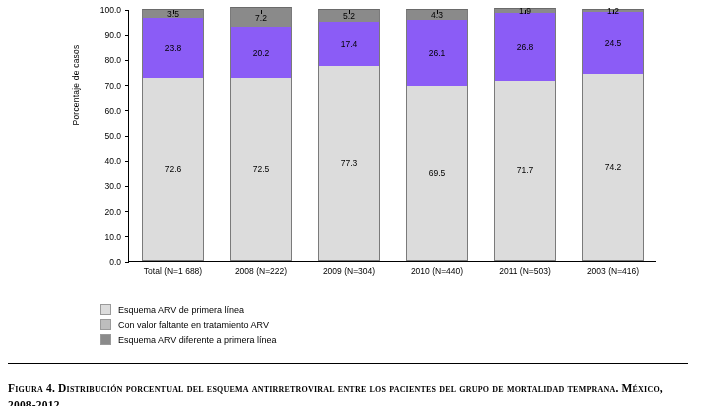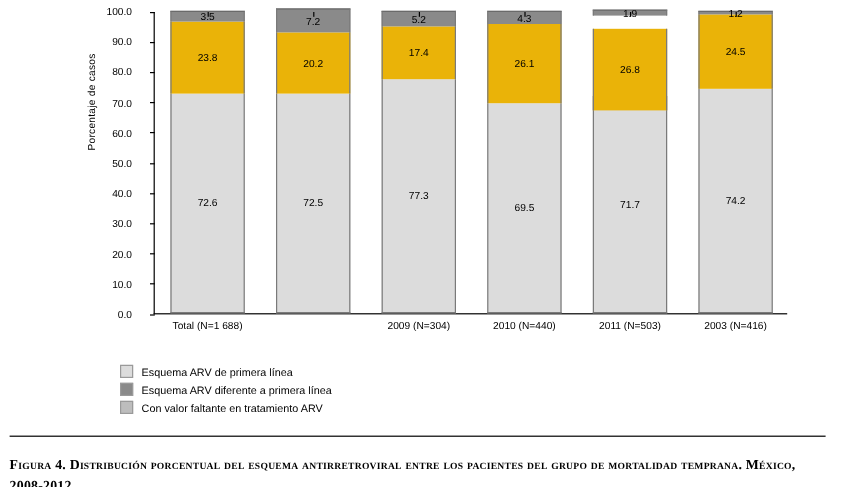--- a/index.html
+++ b/index.html
@@ -53,21 +53,21 @@
     top: 0;
     width: 528px;
     height: 252px;
     border-left: 1px solid #000;
     border-bottom: 1px solid #000;
     box-sizing: border-box;
   }
   .ytick {
     position: absolute;
     right: 100%;
-    margin-right: 19px;
+    margin-right: 8px;
     font-size: 8.5px;
     line-height: 1;
     transform: translateY(-50%);
     white-space: nowrap;
     color: #000;
   }
   .ytickmark {
     position: absolute;
     left: -4px;
     width: 4px;
@@ -95,21 +95,21 @@
     box-sizing: border-box;
     border-left: 1px solid #7a7a7a;
     border-right: 1px solid #7a7a7a;
   }
   .seg .val {
     font-size: 8.5px;
     color: #000;
     line-height: 1;
   }
   .seg.s0 { background: #dcdcdc; border-bottom: 1px solid #7a7a7a; }
-  .seg.s1 { background: #eab308; }
+  .seg.s1 { background: #8b5cf6; }
   .seg.s2 { background: #8a8a8a; border-top: 1px solid #6a6a6a; }
   .xtick {
     position: absolute;
     top: 100%;
     margin-top: 5px;
     width: 150px;
     left: 50%;
     transform: translateX(-50%);
     text-align: center;
     font-size: 8.5px;
@@ -229,20 +229,21 @@
                 <span class="val">72.5</span>
               </div>
               <div class="seg s1" style="height: 50.904px; bottom: 182.7px;">
                 <span class="val">20.2</span>
               </div>
               <div class="seg s2" style="height: 20px; bottom: 233.604px;">
                 <span class="val">7.2</span>
               </div>
             </div>
             <div class="xtickmark" style="left: 44px;"></div>
+            <div class="xtick">2008 (N=222)</div>
           </div>
           <div class="bar-slot" style="left: 176px; width: 88px;">
             <div class="bar" style="left: 13px; width: 62px;">
               <div class="seg s0" style="height: 194.796px; bottom: 0px;">
                 <span class="val">77.3</span>
               </div>
               <div class="seg s1" style="height: 43.848px; bottom: 194.796px;">
                 <span class="val">17.4</span>
               </div>
               <div class="seg s2" style="height: 13.104px; bottom: 238.644px;">
@@ -265,21 +266,21 @@
               </div>
             </div>
             <div class="xtickmark" style="left: 44px;"></div>
             <div class="xtick">2010 (N=440)</div>
           </div>
           <div class="bar-slot" style="left: 352px; width: 88px;">
             <div class="bar" style="left: 13px; width: 62px;">
               <div class="seg s0" style="height: 180.684px; bottom: 0px;">
                 <span class="val">71.7</span>
               </div>
-              <div class="seg s1" style="height: 67.536px; bottom: 169px;">
+              <div class="seg s1" style="height: 67.536px; bottom: 180px;">
                 <span class="val">26.8</span>
               </div>
               <div class="seg s2" style="height: 4.788px; bottom: 248.22px;">
                 <span class="val">1.9</span>
               </div>
             </div>
             <div class="xtickmark" style="left: 44px;"></div>
             <div class="xtick">2011 (N=503)</div>
           </div>
           <div class="bar-slot" style="left: 440px; width: 88px;">
@@ -301,26 +302,26 @@
     </div>
 
   </div>
 
   <div id="legend">
       <div class="legend-row">
         <span class="legend-swatch" style="background: rgb(220, 220, 220);"></span>
         <span class="legend-label">Esquema ARV de primera línea</span>
       </div>
       <div class="legend-row">
+        <span class="legend-swatch" style="background: rgb(189, 189, 189);"></span>
+        <span class="legend-label">Con valor faltante en tratamiento ARV</span>
+      </div>
+      <div class="legend-row">
         <span class="legend-swatch" style="background: rgb(138, 138, 138);"></span>
         <span class="legend-label">Esquema ARV diferente a primera línea</span>
       </div>
-      <div class="legend-row">
-        <span class="legend-swatch" style="background: rgb(189, 189, 189);"></span>
-        <span class="legend-label">Con valor faltante en tratamiento ARV</span>
-      </div>
     </div>
 
   <div id="caption">
     <div id="caption-text">Figura 4. Distribución porcentual del esquema antirretroviral entre los pacientes del grupo de mortalidad temprana. México, 2008-2012</div>
   </div>
 
 </div>
 
 </body></html>

